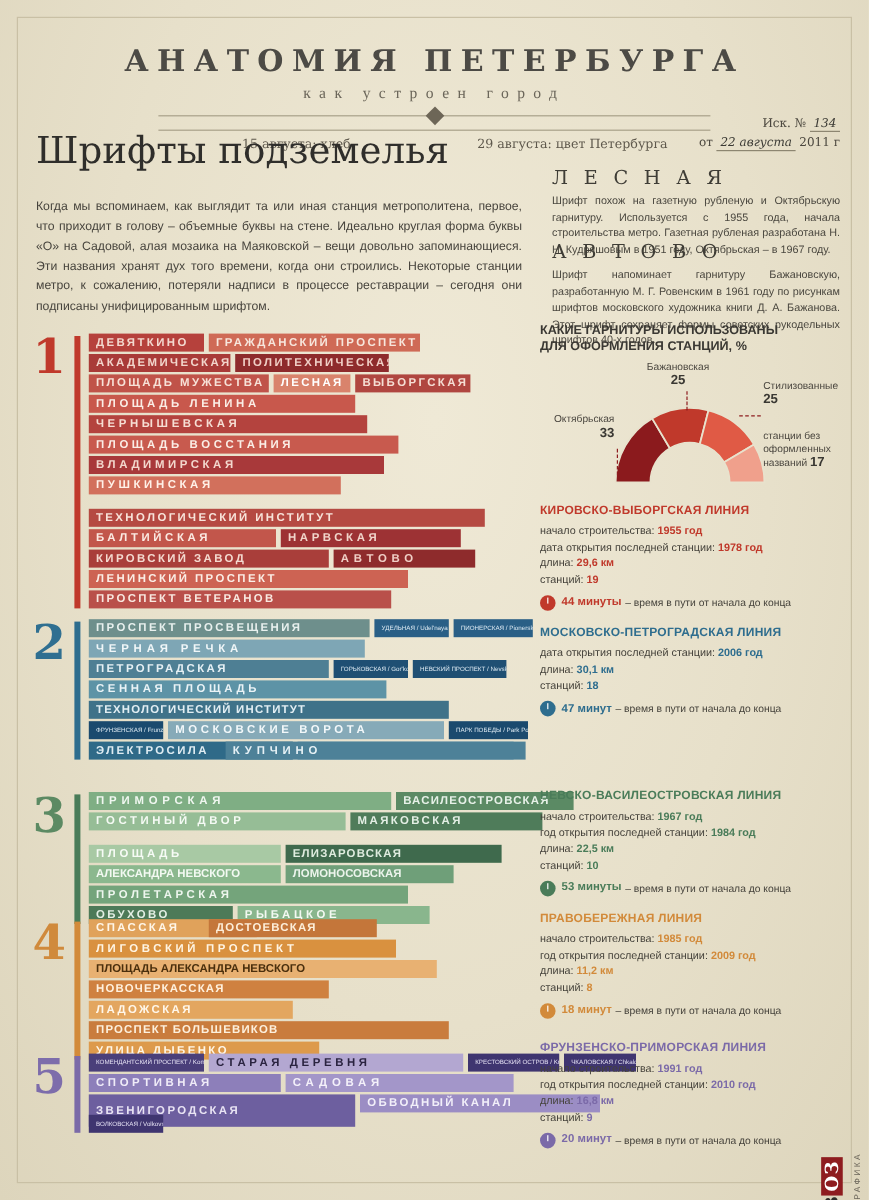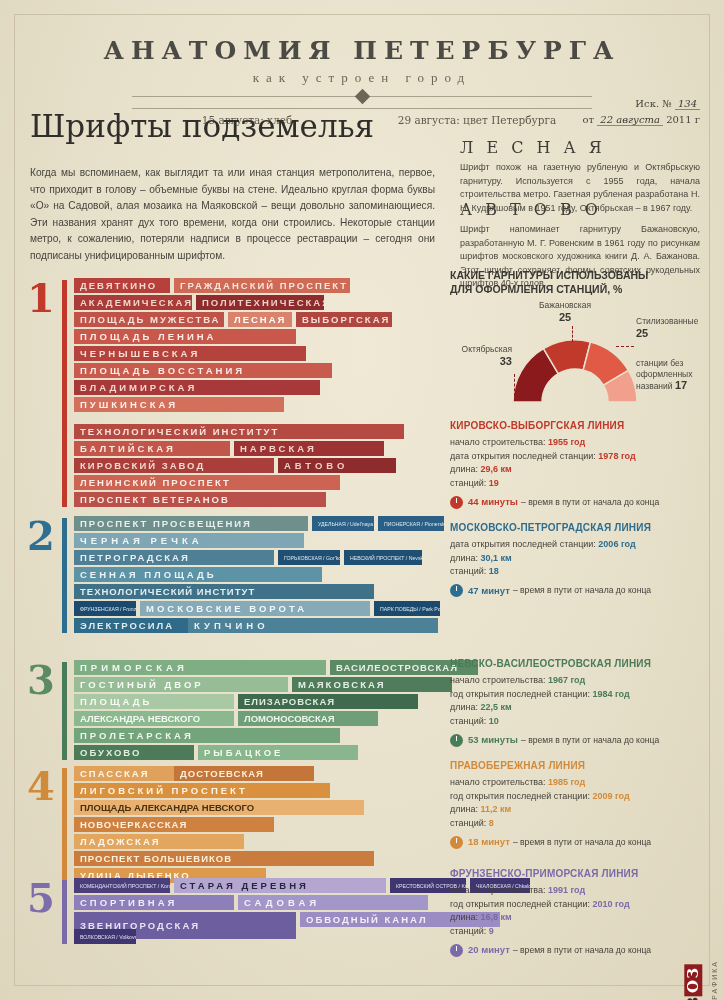--- a/index.html
+++ b/index.html
@@ -358,21 +358,21 @@
         <div class="line-bar" style="background: rgb(74, 124, 89);"></div>
         <div class="stations">
           <div style="position: relative; height: 15px; margin-bottom: 2px;">
             <div class="st" style="position: absolute; left: 0px; top: 0px; width: 252px; height: 15px; background: rgb(127, 174, 132); color: rgb(240, 247, 240); letter-spacing: 4px; font-size: 9.5px; font-weight: bold;">
               <span>ПРИМОРСКАЯ</span>
             </div>
             <div class="st" style="position: absolute; left: 256px; top: 0px; width: 148px; height: 15px; background: rgb(91, 138, 100); color: rgb(231, 241, 232); letter-spacing: 1px; font-size: 9.5px; font-weight: bold;">
               <span>ВАСИЛЕОСТРОВСКАЯ</span>
             </div>
           </div>
-          <div style="position: relative; height: 15px; margin-bottom: 2px; padding-left: 32px;">
+          <div style="position: relative; height: 15px; margin-bottom: 12px; padding-left: 32px;">
             <div class="st" style="position: absolute; left: 0px; top: 0px; width: 214px; height: 15px; background: rgb(150, 189, 150); color: rgb(245, 250, 244); letter-spacing: 3px; font-size: 9.5px; font-weight: bold;">
               <span>ГОСТИНЫЙ ДВОР</span>
             </div>
             <div class="st" style="position: absolute; left: 218px; top: 0px; width: 160px; height: 15px; background: rgb(79, 124, 90); color: rgb(228, 239, 229); letter-spacing: 2px; font-size: 9.5px; font-weight: bold;">
               <span>МАЯКОВСКАЯ</span>
             </div>
           </div>
           <div style="position: relative; height: 15px; margin-bottom: 2px;">
             <div class="st" style="position: absolute; left: 0px; top: 0px; width: 160px; height: 15px; background: rgb(168, 201, 164); color: rgb(247, 251, 246); letter-spacing: 3px; font-size: 9.5px; font-weight: bold;">
               <span>ПЛОЩАДЬ</span>

